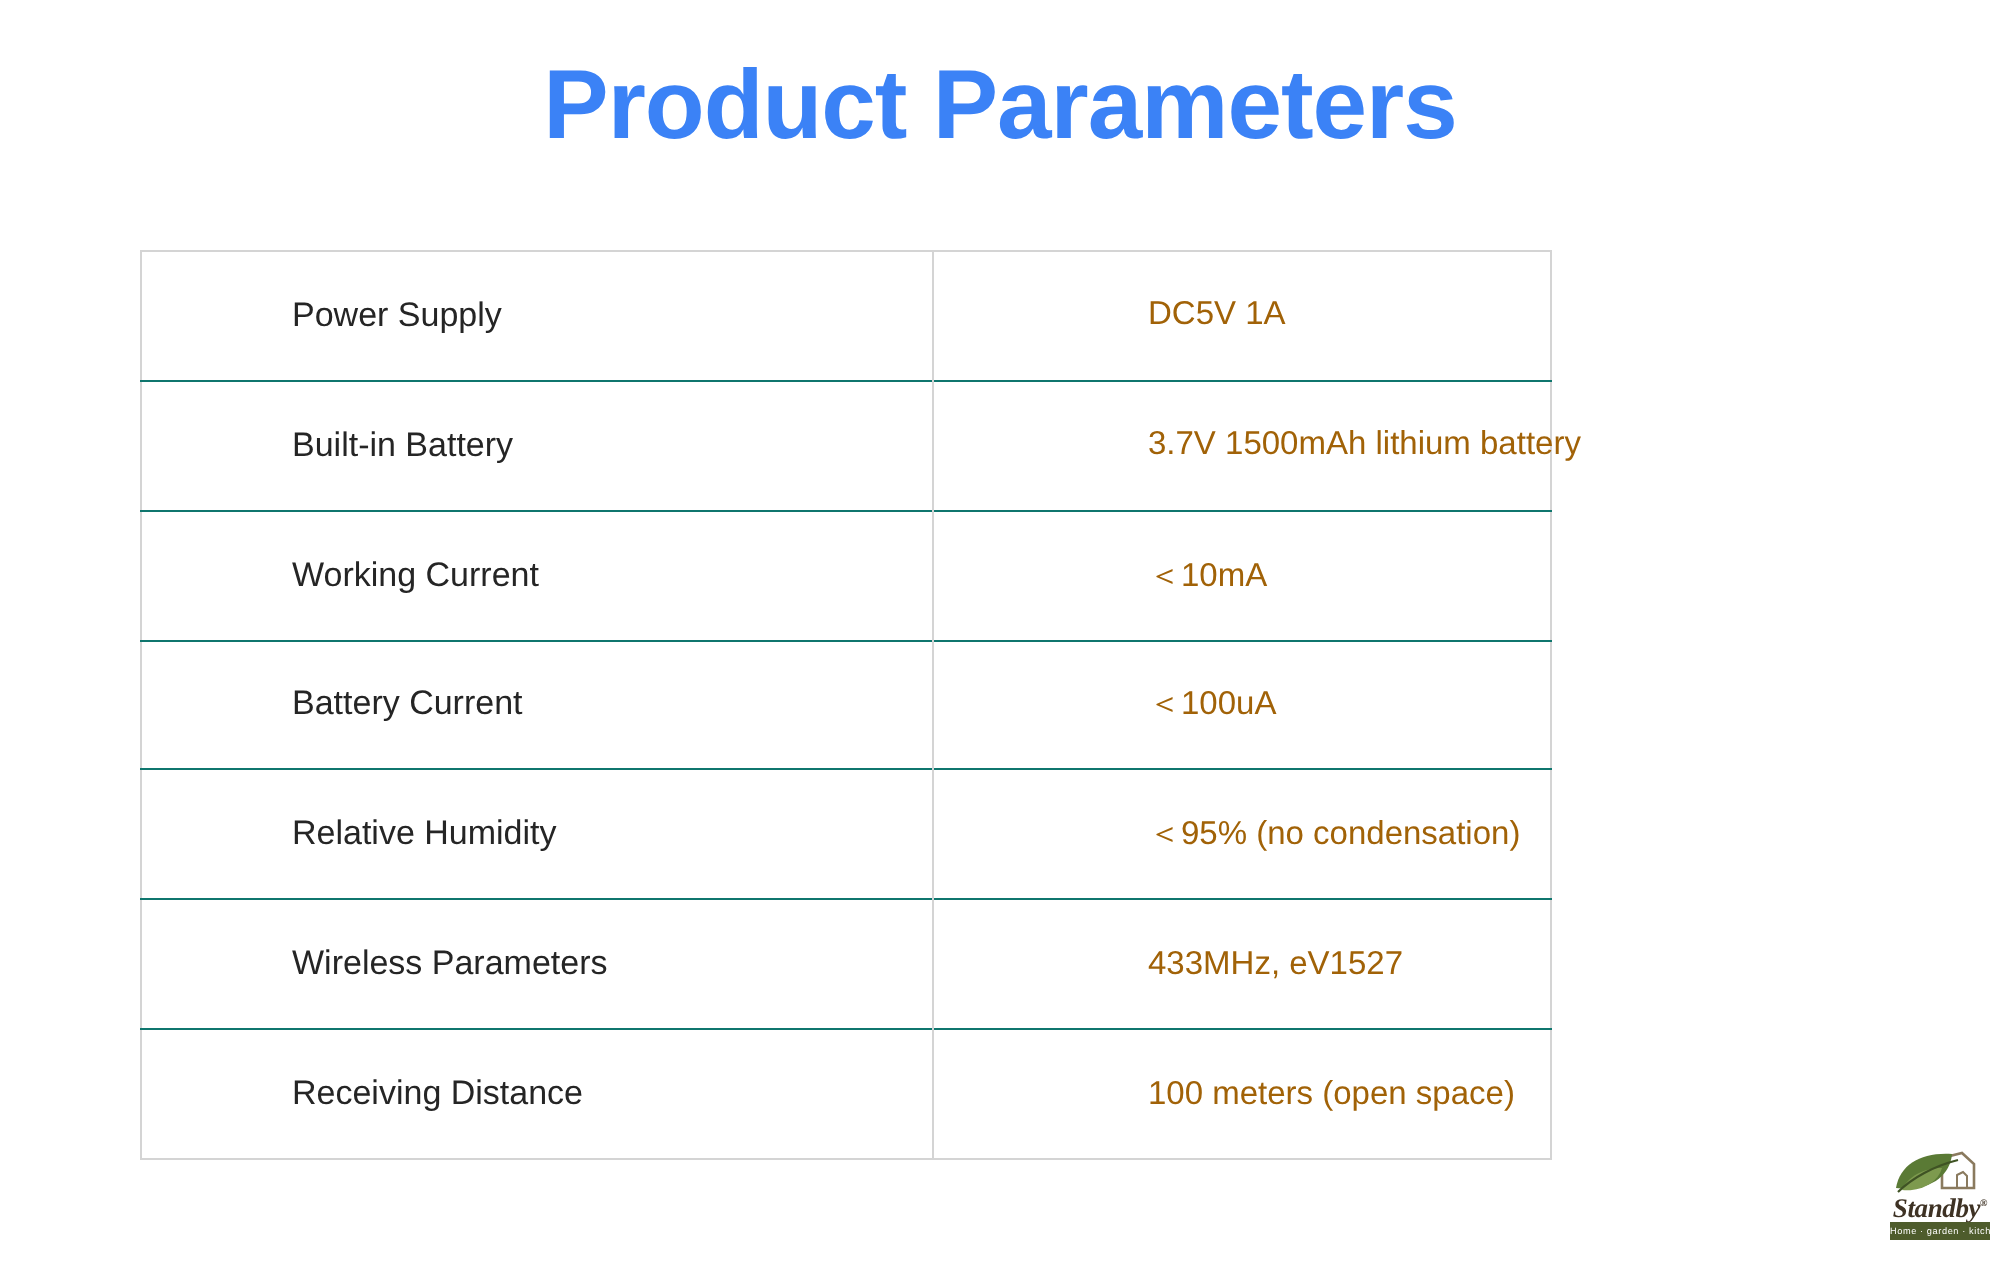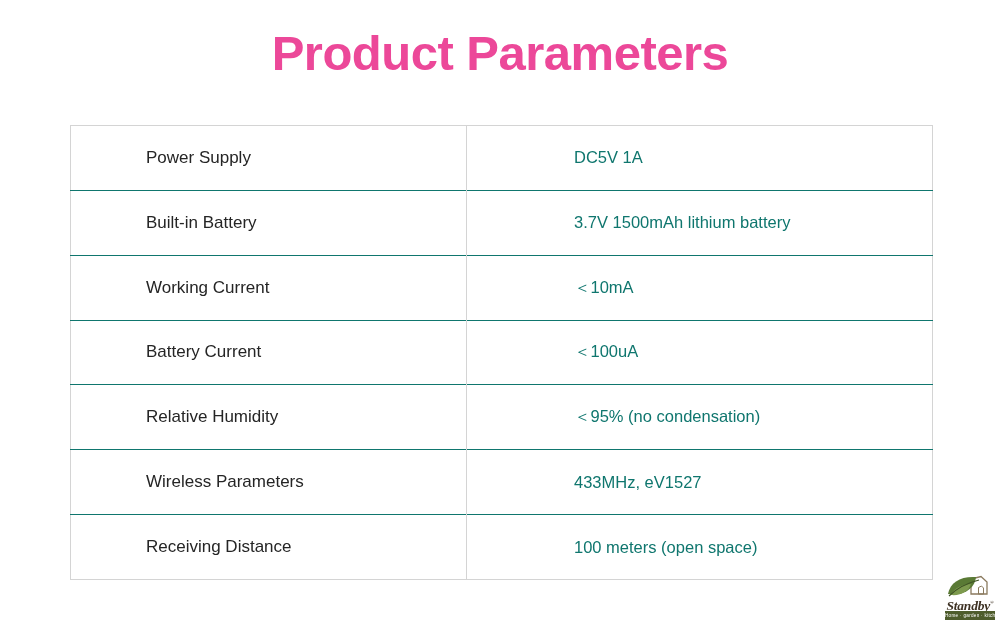--- a/index.html
+++ b/index.html
@@ -18,31 +18,31 @@
   
   .page-title {
     position: absolute;
     top: 27px;
     left: 0;
     width: 1000px;
     text-align: center;
     font-size: 49px;
     font-weight: bold;
     letter-spacing: -0.5px;
-    color: #ec4899;
+    color: #3b82f6;
     line-height: 1.1;
     white-space: nowrap;
   }
 
   
   .spec-table {
     position: absolute;
     left: 70px;
     top: 125px;
-    width: 863px;
+    width: 706px;
     height: 455px;
     border: 1px solid #d4d4d4;
     border-collapse: collapse;
     box-sizing: border-box;
     display: table;
     table-layout: fixed;
   }
   .spec-row {
     display: table-row;
   }
@@ -65,21 +65,21 @@
   .cell-label {
     width: 396px;
     padding-left: 75px;
     font-size: 17px;
     color: #252525;
     white-space: nowrap;
   }
   .cell-value {
     padding-left: 107px;
     font-size: 16.5px;
-    color: #0f766e;
+    color: #a16207;
     white-space: nowrap;
   }
 
   
   .brand-logo {
     position: absolute;
     left: 944px;
     top: 575px;
     width: 52px;
     height: 52px;

